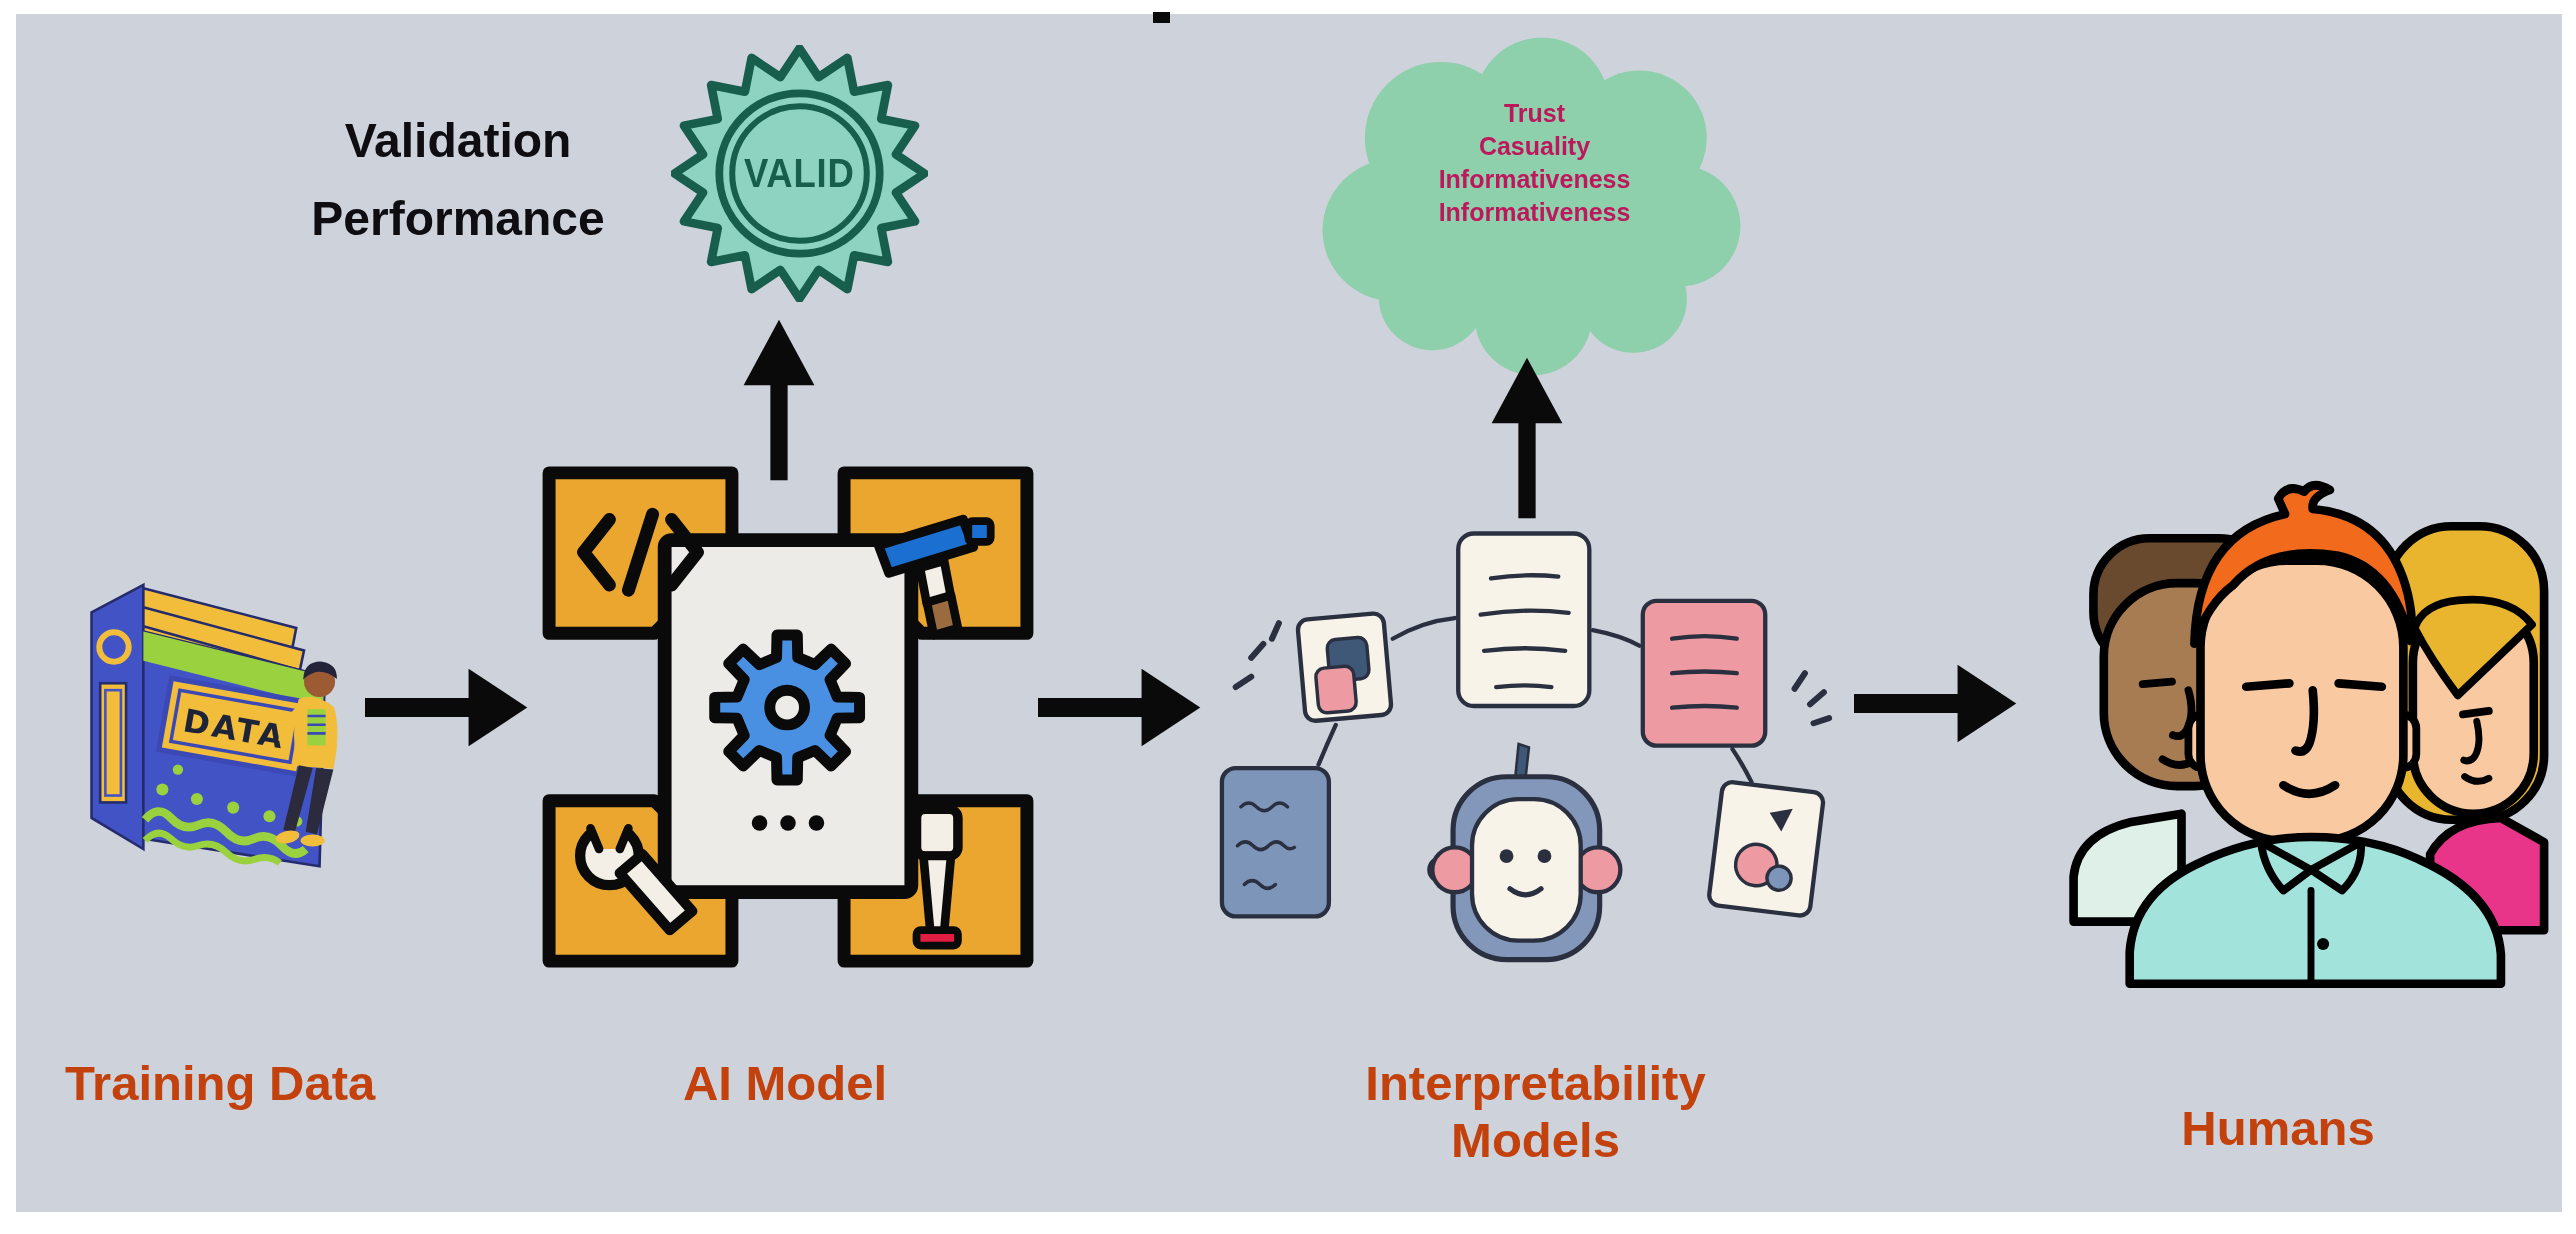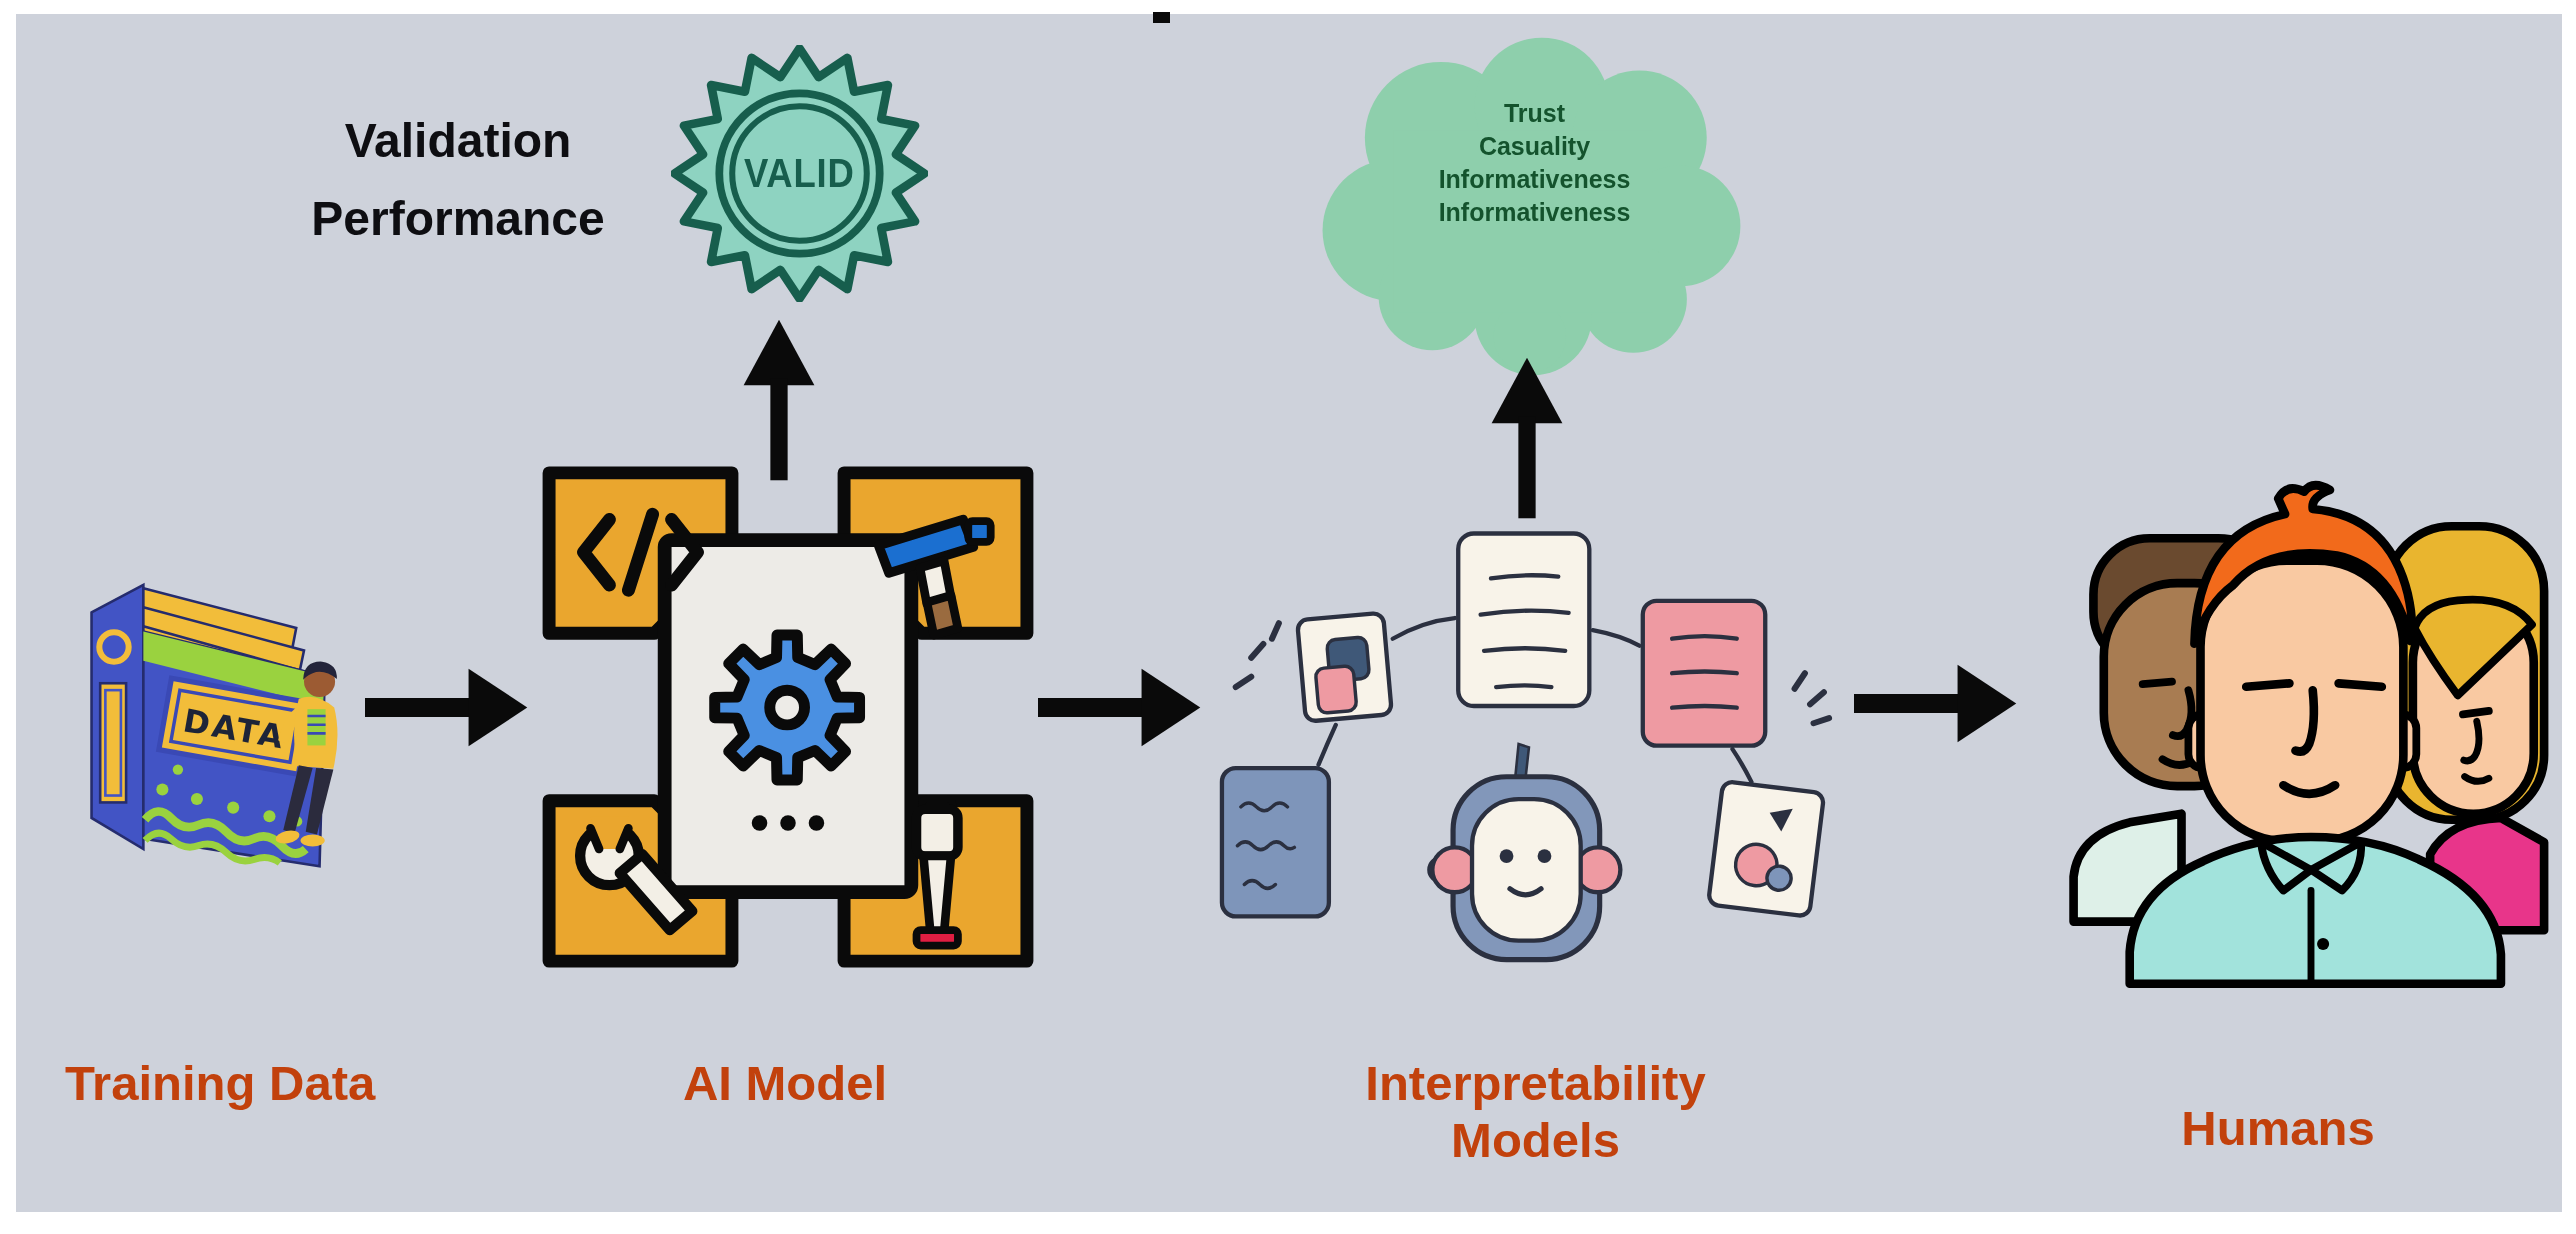--- a/index.html
+++ b/index.html
@@ -5,21 +5,21 @@
   html,body{margin:0;padding:0;background:#ffffff;}
   .stage{position:relative;width:2576px;height:1235px;background:#ffffff;overflow:hidden;
          font-family:"Liberation Sans",sans-serif;}
   .panel{position:absolute;left:15.5px;top:14px;width:2546px;height:1198px;background:#ced2db;}
   .abs{position:absolute;}
   .node-label{position:absolute;font-weight:700;font-size:49px;line-height:57px;
               color:#c2410c;text-align:center;letter-spacing:0px;}
   .side-label{position:absolute;font-weight:700;font-size:48px;line-height:78px;
               color:#0e0e12;text-align:center;}
   .cloud-text{position:absolute;left:1336px;top:97px;width:397px;text-align:center;}
-  .cloud-text div{font-weight:700;font-size:25px;line-height:33px;color:#14532d;}
+  .cloud-text div{font-weight:700;font-size:25px;line-height:33px;color:#be185d;}
   .top-tick{position:absolute;left:1153px;top:12px;width:17.3px;height:11.2px;background:#0a0a0a;}
   svg{display:block;}
 </style>
 </head>
 <body>
 
 <div class="stage">
   <div class="panel"></div>
   <div class="top-tick"></div>
 

